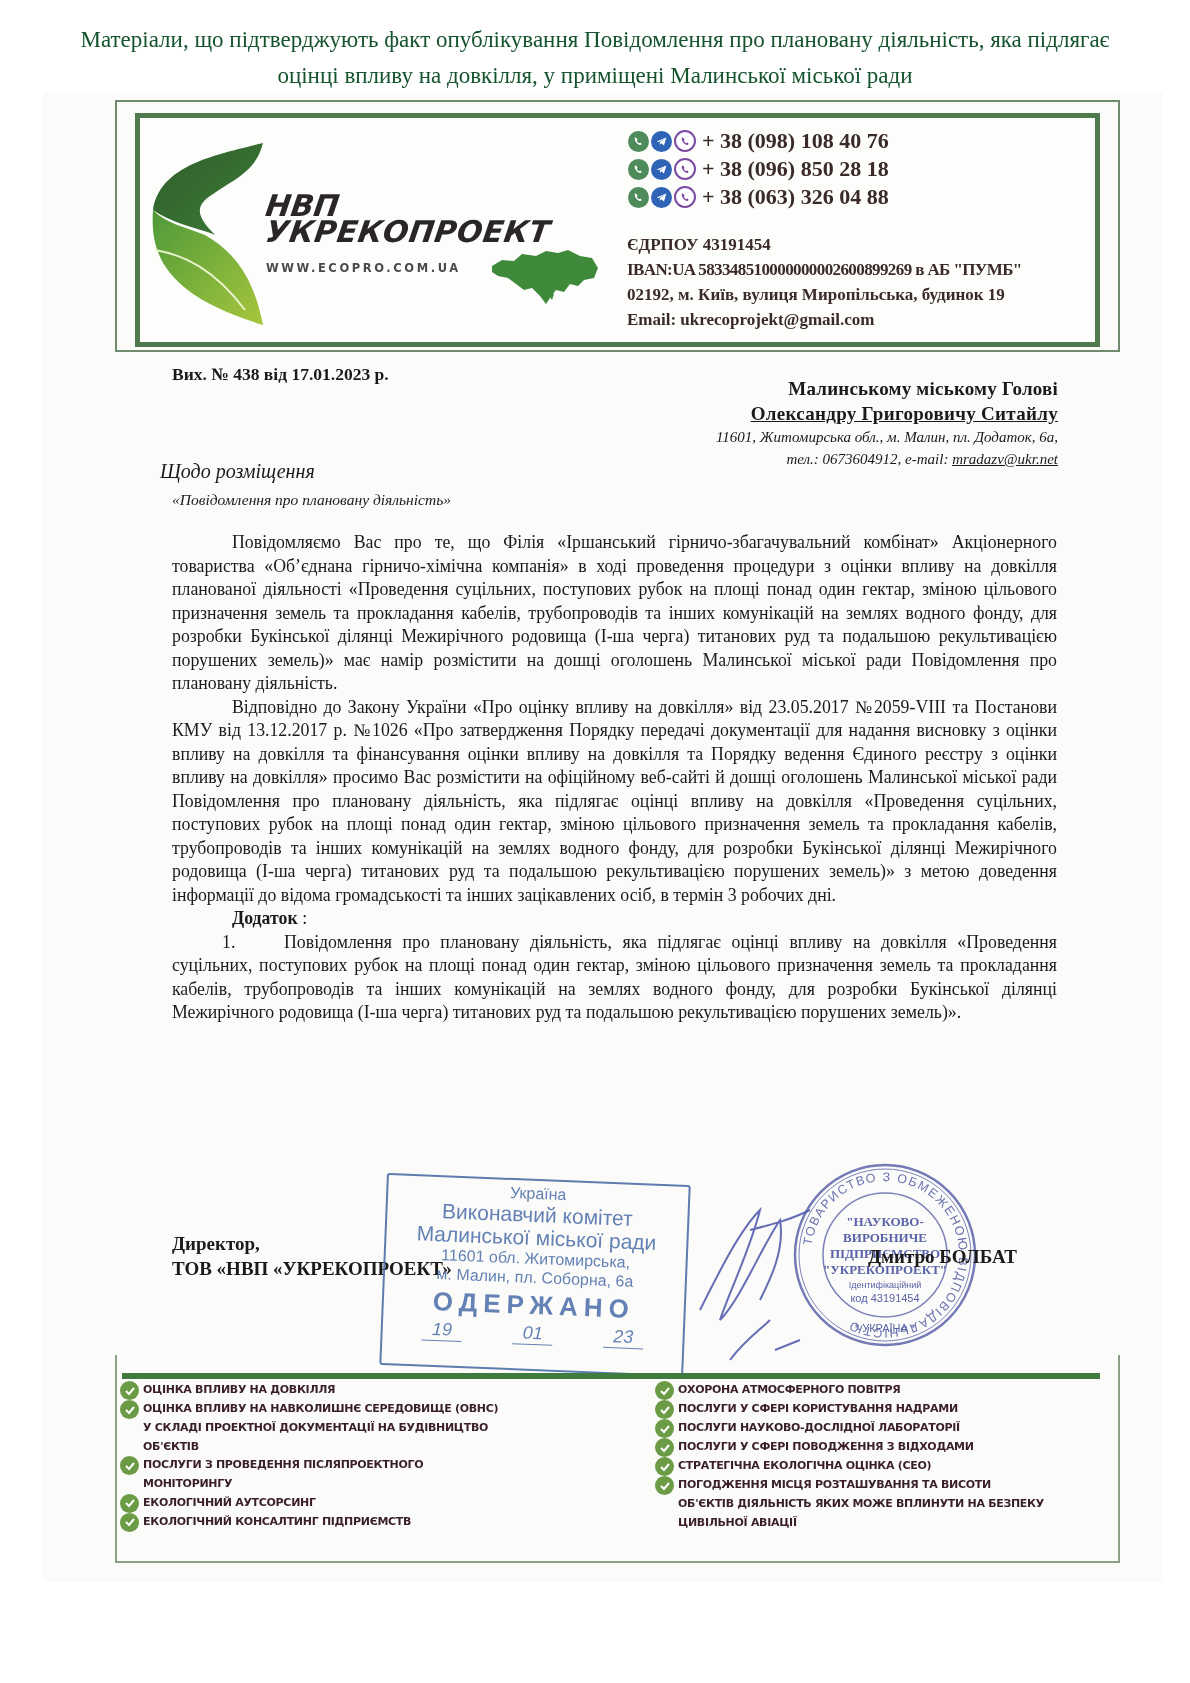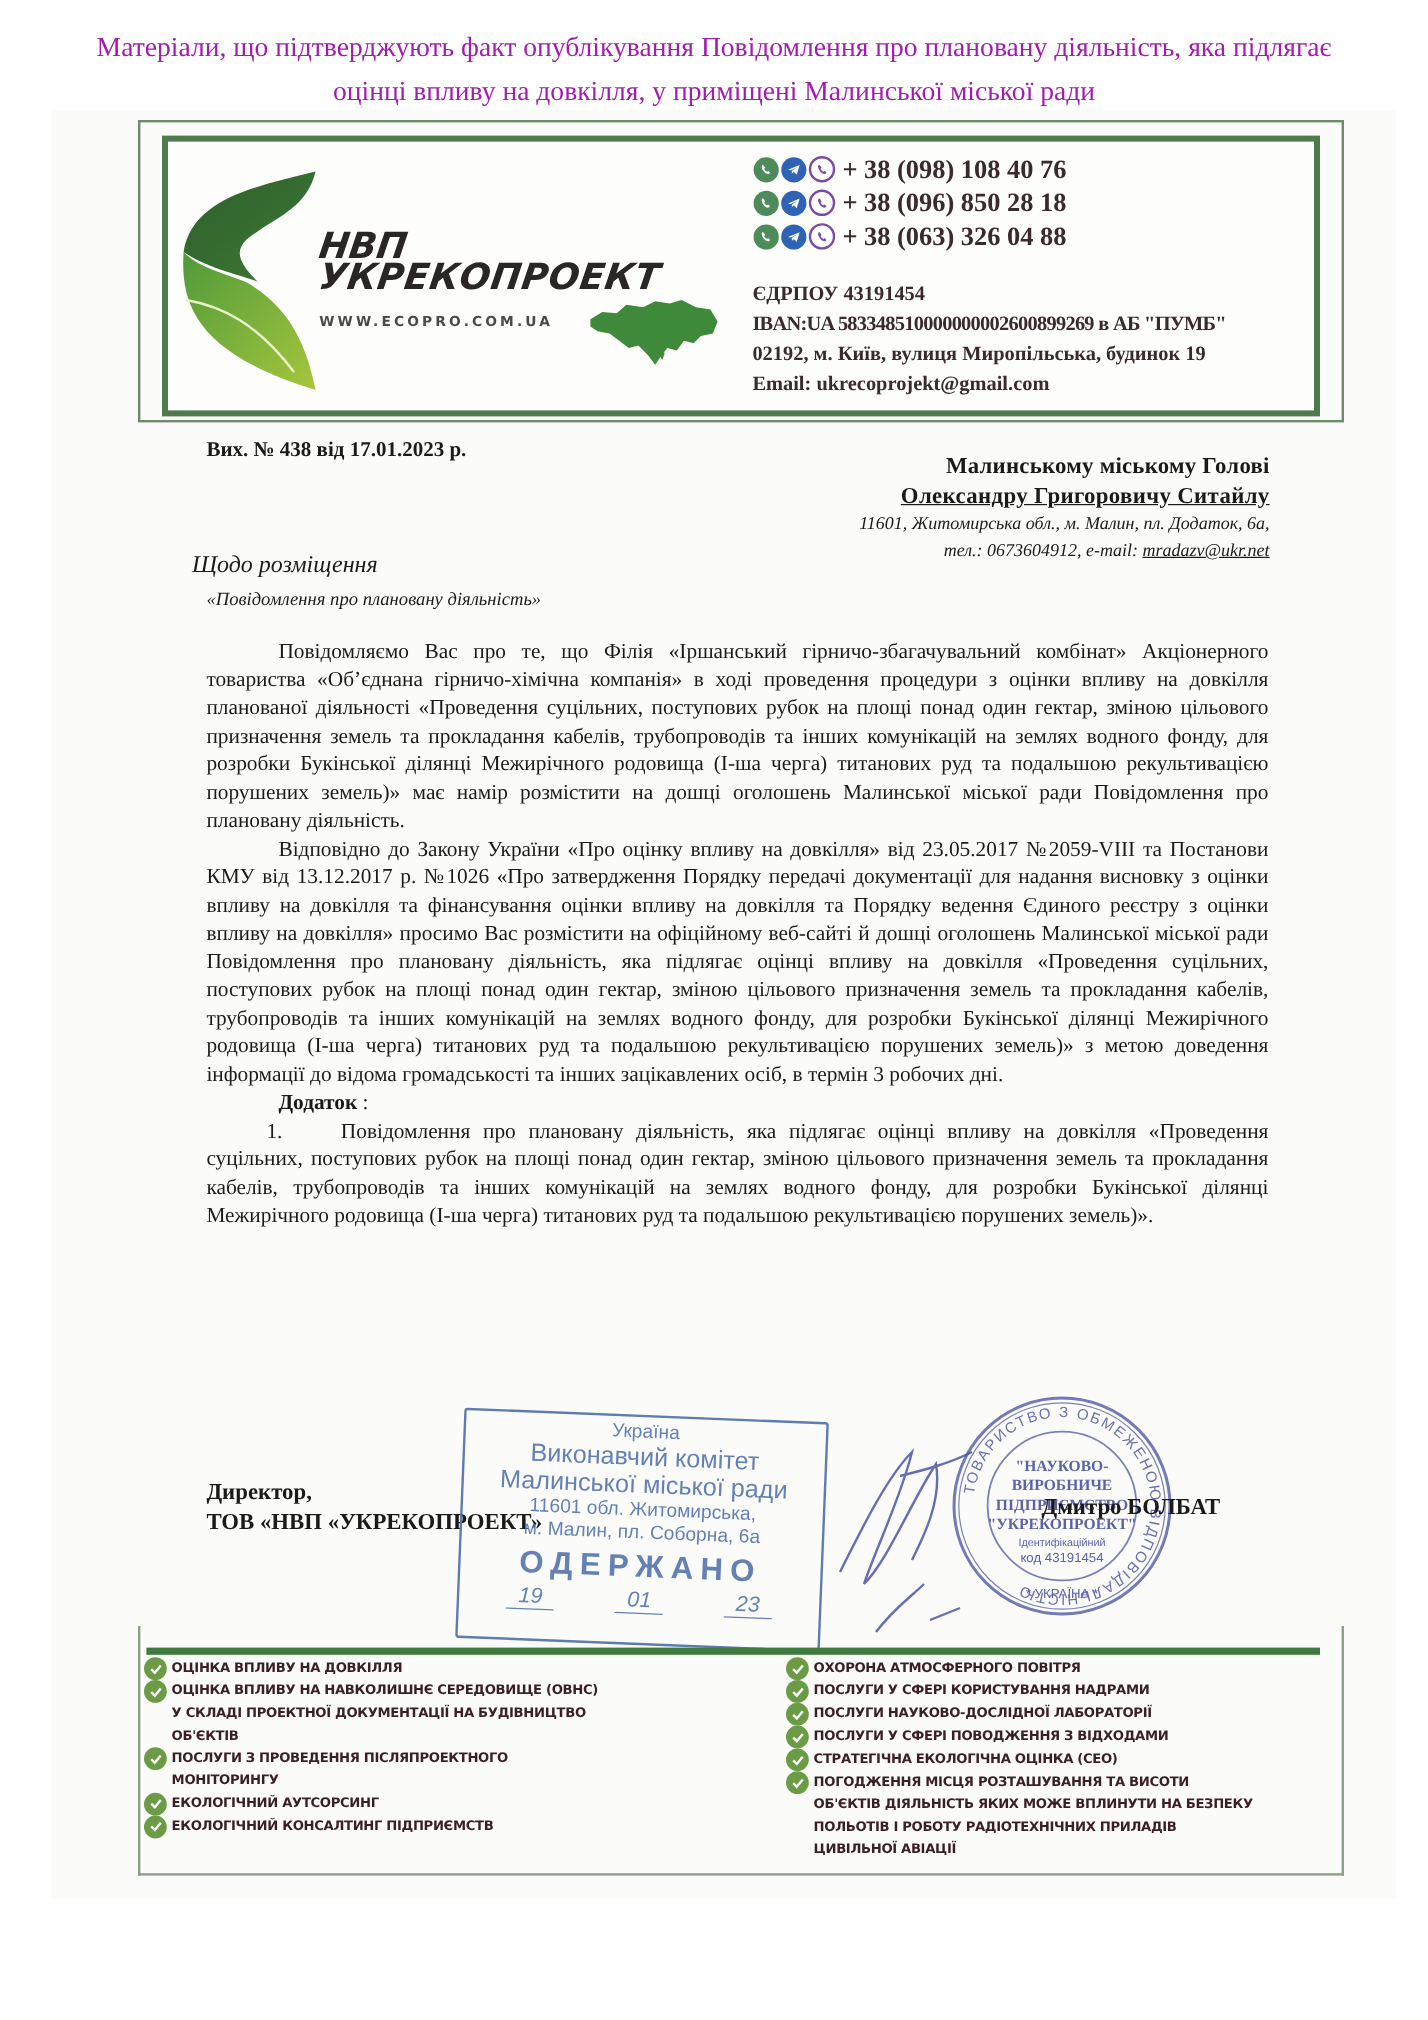--- a/index.html
+++ b/index.html
@@ -2,21 +2,21 @@
 <html><head>
 <meta charset="utf-8">
 <style>
   html, body { margin: 0; padding: 0; }
   body {
     width: 1190px; height: 1683px; background: #ffffff; position: relative; overflow: hidden;
     font-family: "Liberation Serif", serif; color: #1a1a1a;
   }
   .caption {
     position: absolute; left: 0; top: 22px; width: 1190px; text-align: center;
-    font-family: "Liberation Serif", serif; font-size: 23px; line-height: 36px; color: #a21caf;
+    font-family: "Liberation Serif", serif; font-size: 23px; line-height: 36px; color: #14532d;
   }
   .scan {
     position: absolute; left: 43px; top: 92px; width: 1120px; height: 1490px;
     background: #fbfbfa;
   }
   
   .lh-outer {
     position: absolute; left: 115px; top: 100px; width: 1005px; height: 252px;
     border: 2px solid #6f8a6c; box-sizing: border-box;
   }
@@ -371,18 +371,15 @@
         <svg viewBox="0 0 12 12">
           <path d="M2 6 L5 9 L10 3" stroke="#fff" stroke-width="2" fill="none"></path>
         </svg>
       </span>
       <span class="svc-text">Погодження місця розташування та висоти</span>
     </div>
     <div class="svc cont">
       <span class="svc-text">об'єктів діяльність яких може вплинути на безпеку</span>
     </div>
     <div class="svc cont">
-      <span class="svc-text">польотів і роботу радіотехнічних приладів</span>
-    </div>
-    <div class="svc cont">
       <span class="svc-text">цивільної авіації</span>
     </div>
   </div>
 
 </body></html>

